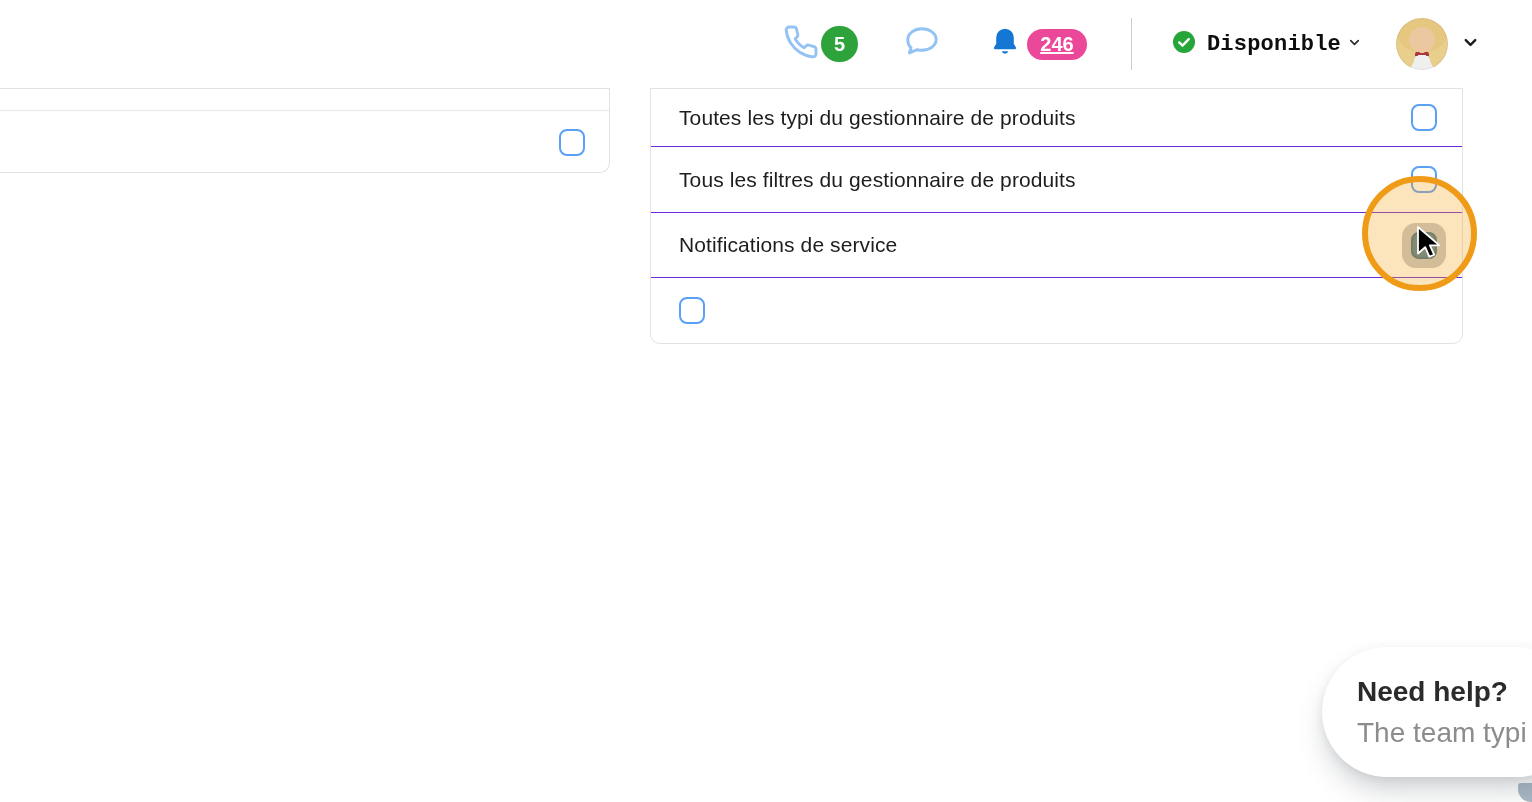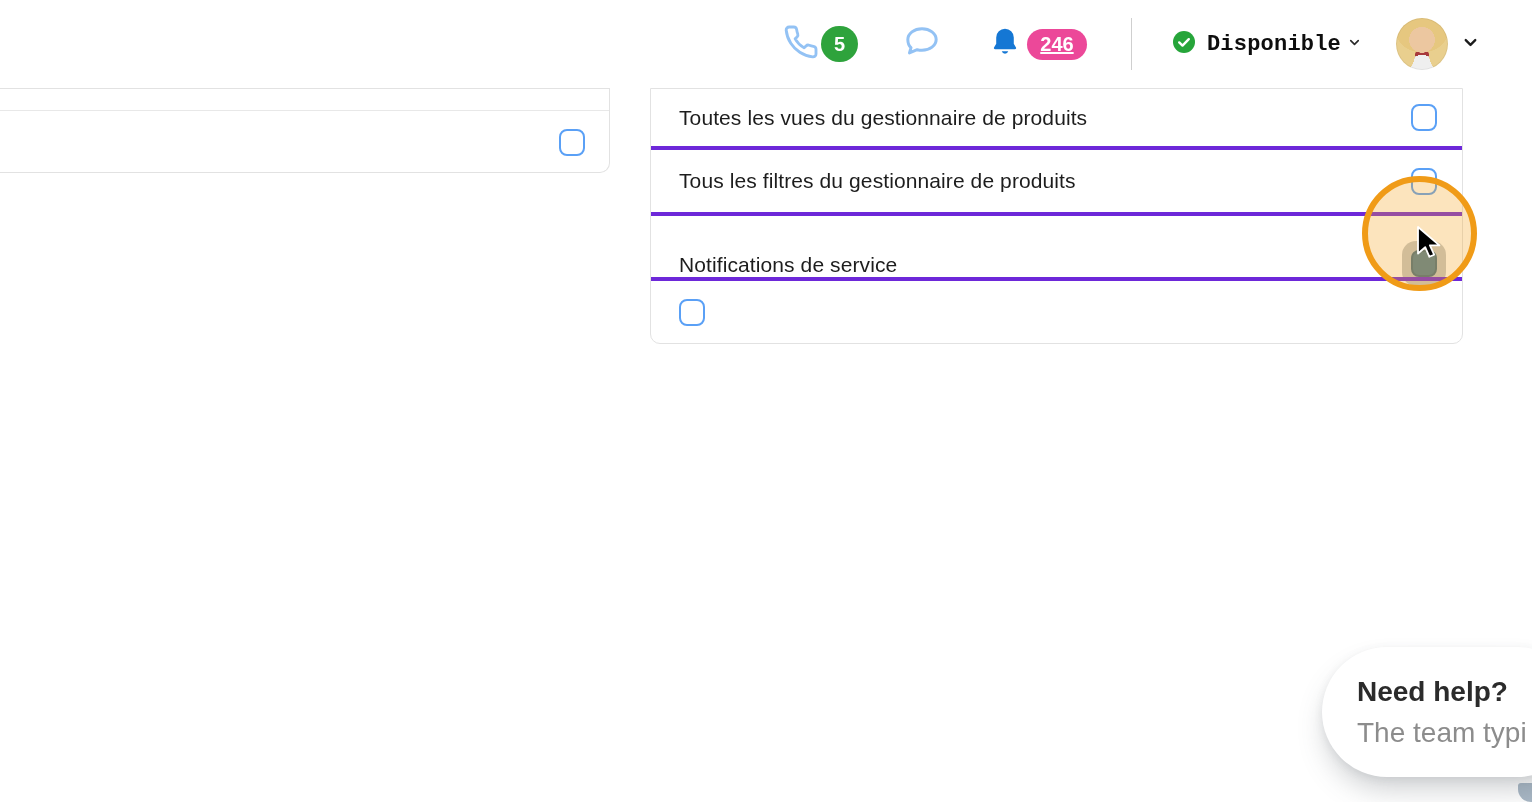--- a/index.html
+++ b/index.html
@@ -53,21 +53,21 @@
   }
   .card-left .inner-divider{position:absolute;left:0;right:0;top:21px;height:1px;background:#e8e8e8;}
   .card-right{
     left:650px;top:88px;width:813px;height:256px;
     border-radius:0 0 10px 10px;
   }
   .settings-row{
     position:relative;display:flex;align-items:center;justify-content:space-between;
     padding:0 25px 0 28px;box-sizing:border-box;
   }
-  .settings-row + .settings-row{border-top:4px solid #6d28d9;}
+  .settings-row + .settings-row{border-top:1px solid #6d28d9;}
   .row-label{font-size:21px;color:#1d1d1d;letter-spacing:.1px;}
   .checkbox{
     width:26px;height:27px;border:2px solid #5aa0f6;border-radius:8px;
     background:#fff;box-sizing:border-box;cursor:pointer;flex:0 0 auto;
   }
   .checkbox-active-wrap{position:relative;width:26px;height:27px;flex:0 0 auto;}
   .checkbox-halo{
     position:absolute;left:-9px;top:-9px;width:44px;height:45px;border-radius:14px;
     background:rgba(96,110,118,.38);
   }
@@ -167,30 +167,30 @@
   </header>
 
   <div class="card card-left">
     <div class="inner-divider"></div>
     <span class="checkbox" style="position:absolute;left:581px;top:40px;"></span>
   </div>
 
   <div class="card card-right">
 
     <div class="settings-row" style="height:57px;">
-      <span class="row-label">Toutes les vues du gestionnaire de produits</span>
+      <span class="row-label">Toutes les typi du gestionnaire de produits</span>
       <span class="checkbox"></span>
     </div>
 
     <div class="settings-row" style="height:66px;">
       <span class="row-label">Tous les filtres du gestionnaire de produits</span>
       <span class="checkbox"></span>
     </div>
 
-    <div class="settings-row" style="height:65px;align-items:flex-end;">
+    <div class="settings-row" style="height:65px;">
       <span class="row-label">Notifications de service</span>
       <span class="checkbox-active-wrap">
         <span class="checkbox-halo"></span>
         <span class="checkbox-active"></span>
       </span>
     </div>
 
     <div class="settings-row" style="height:66px;">
       <span class="checkbox"></span>
     </div>

